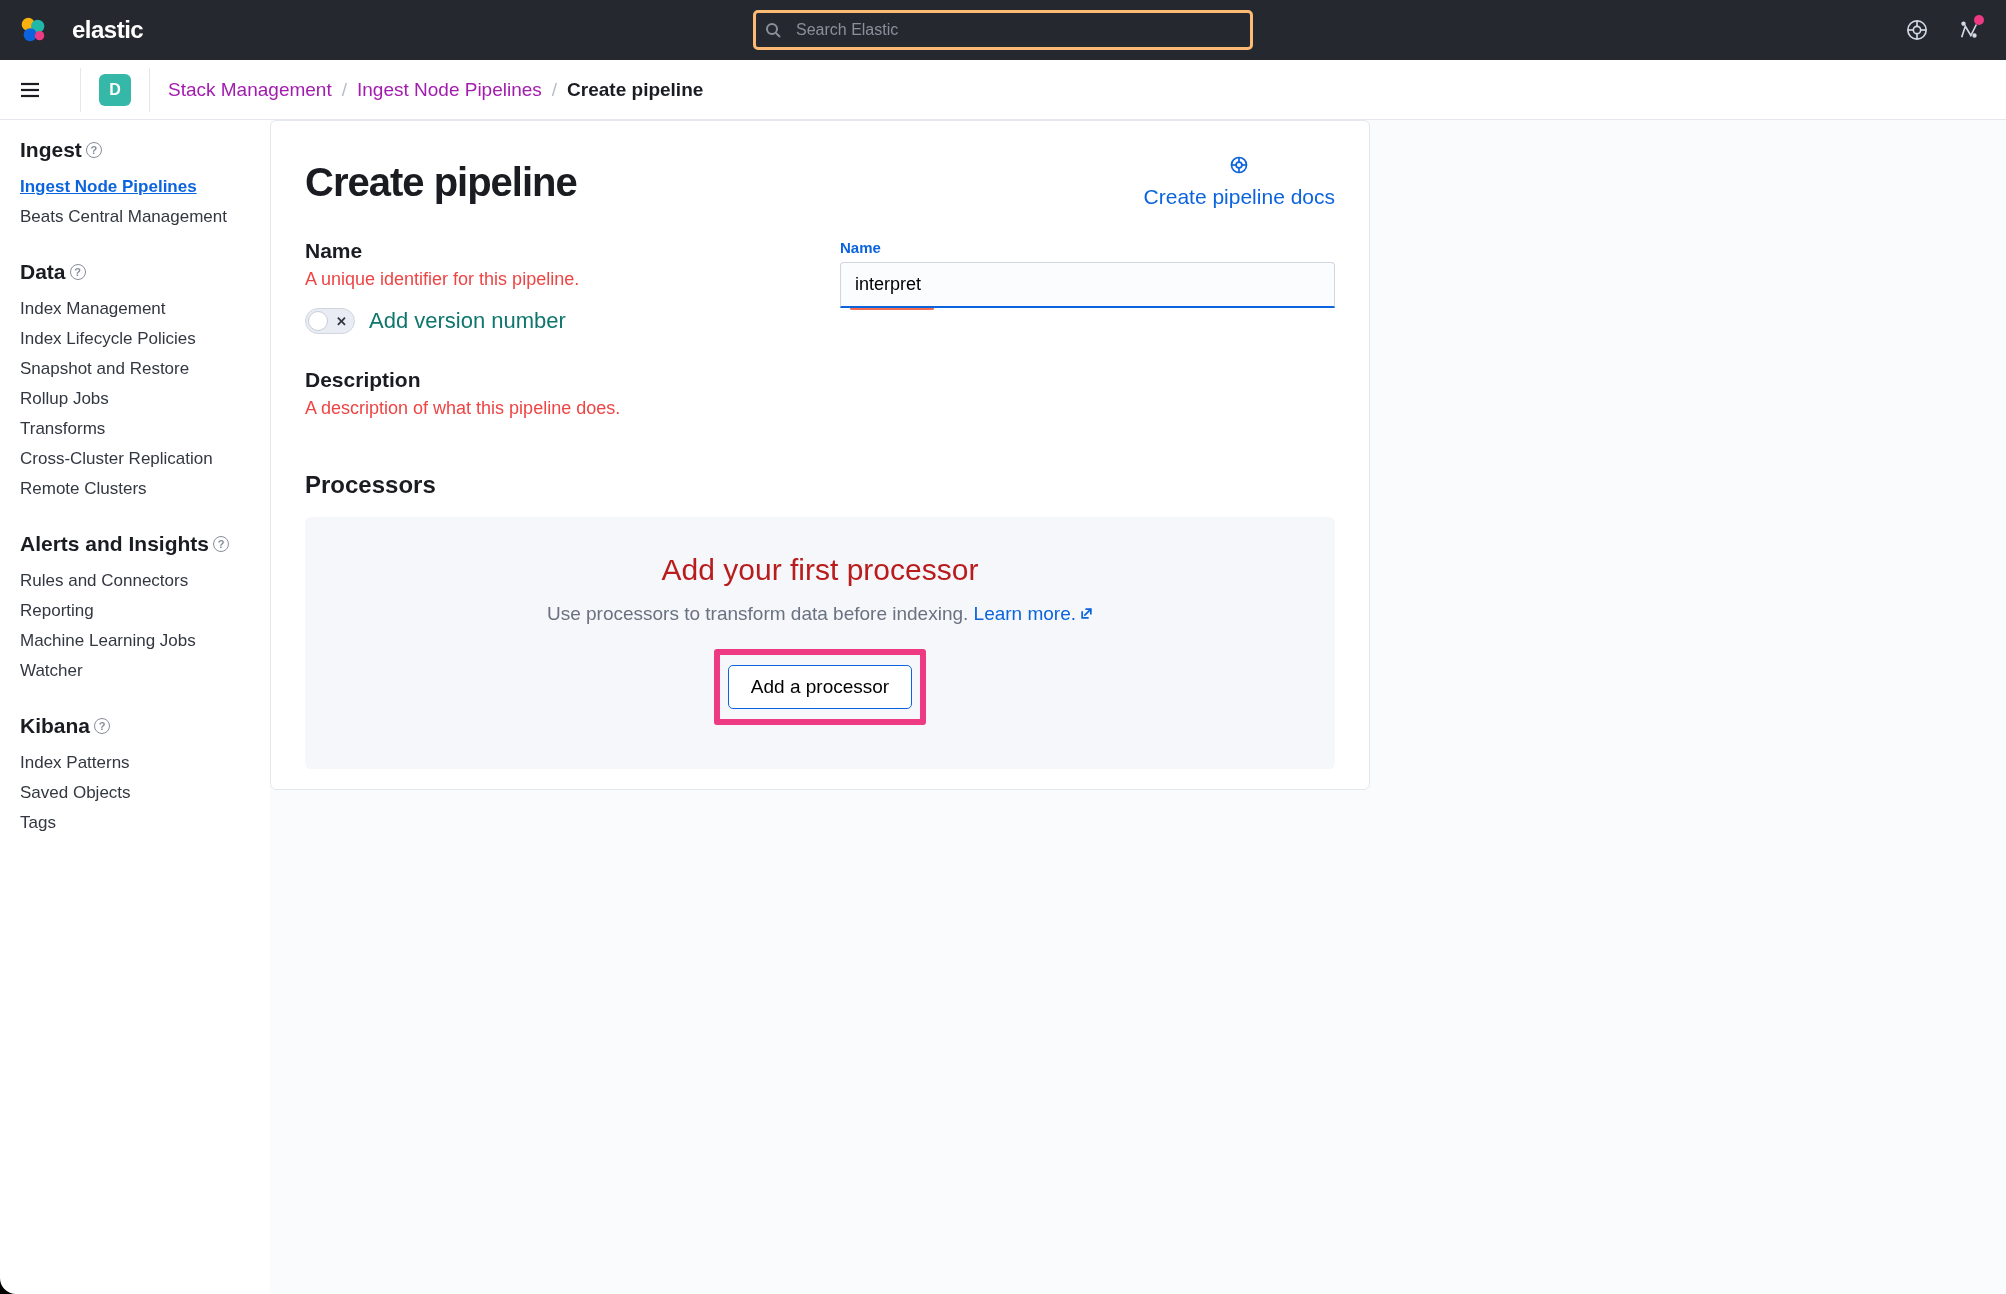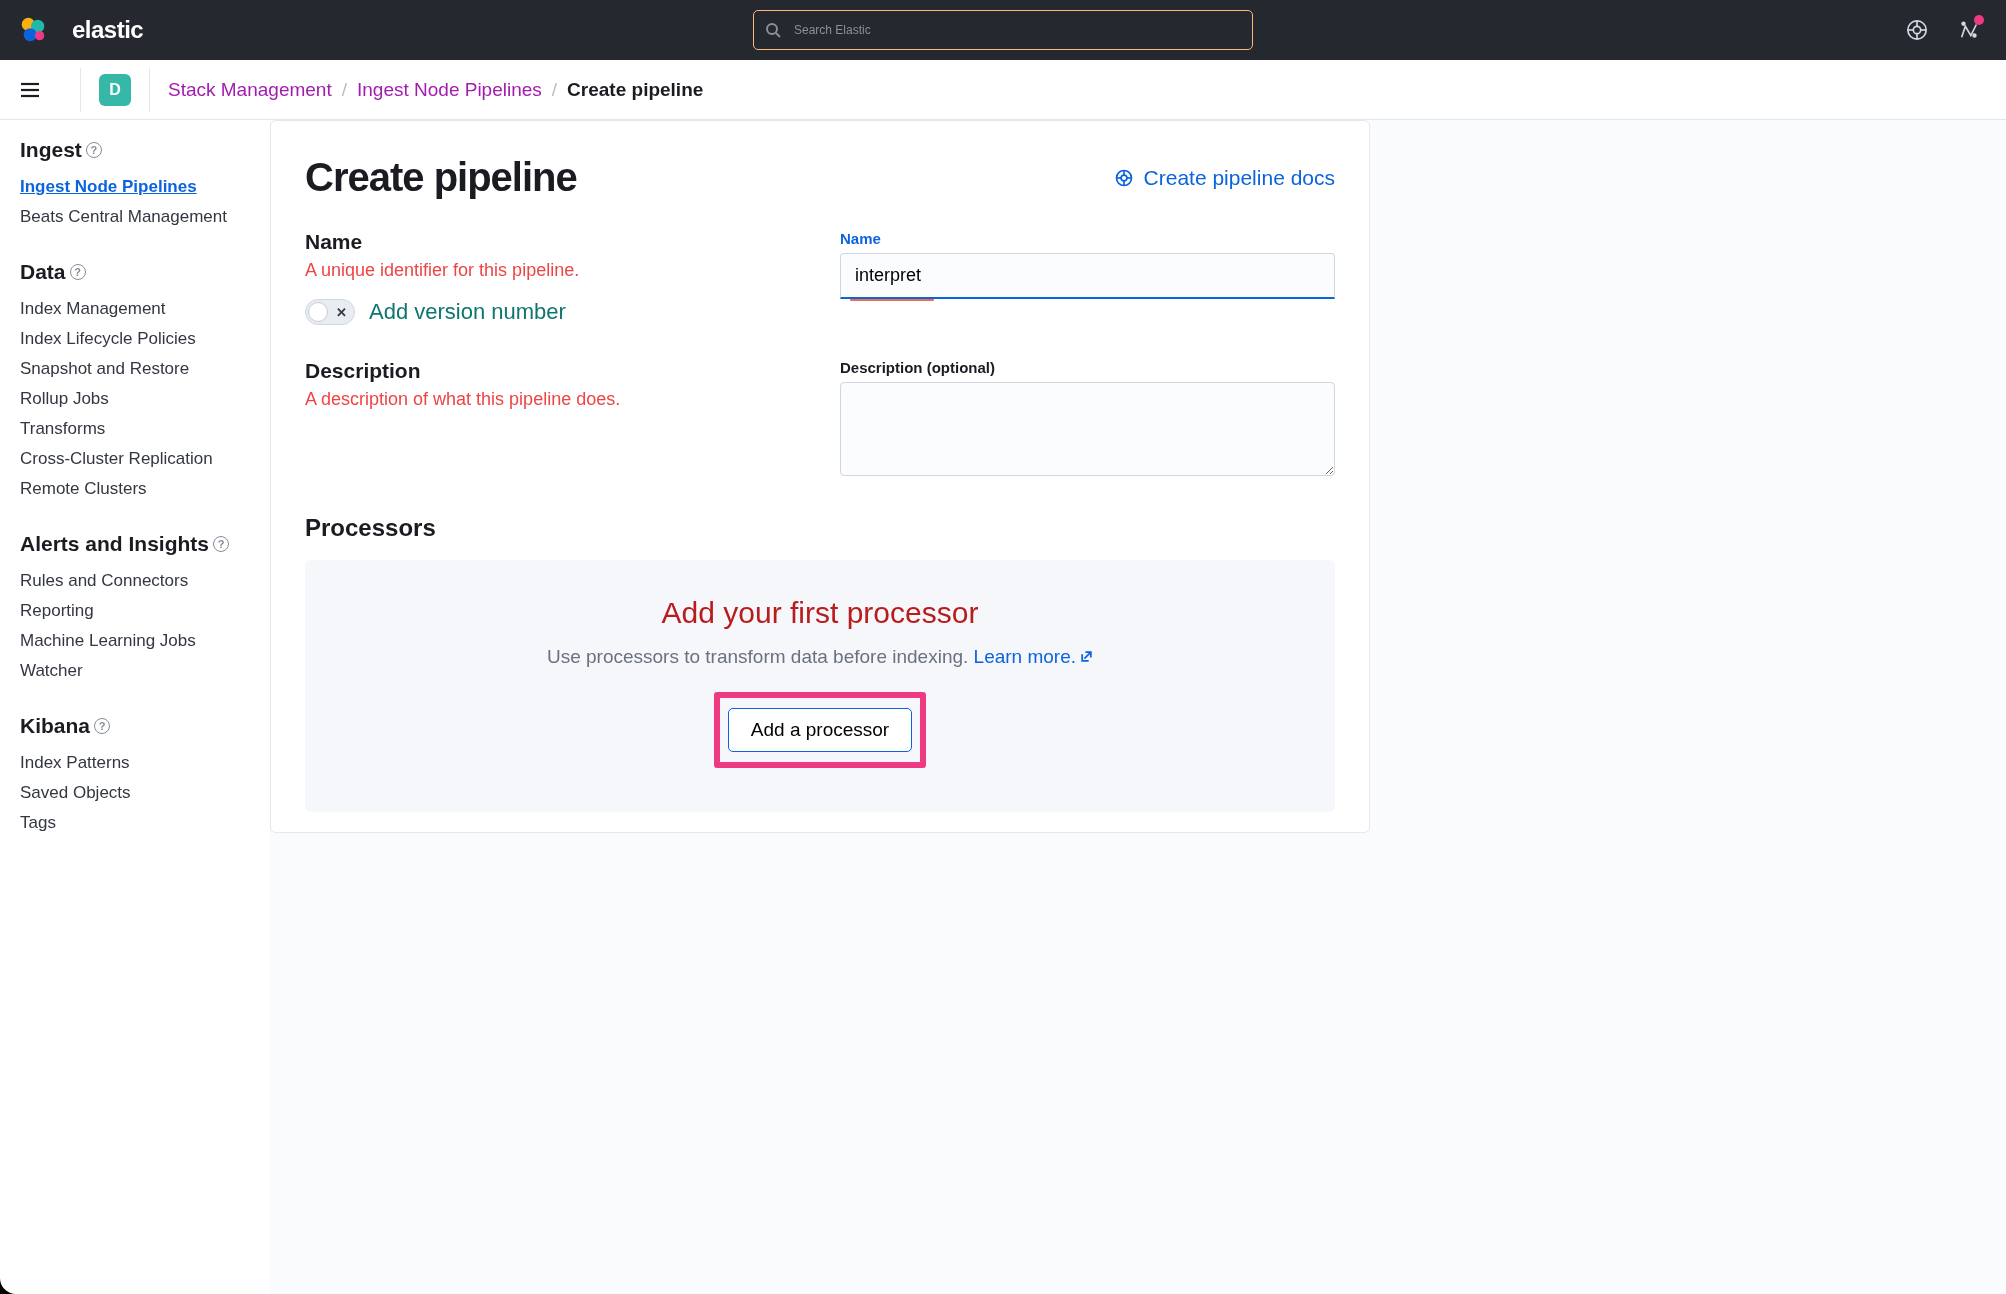--- a/index.html
+++ b/index.html
@@ -22,24 +22,24 @@
   .search-wrap {
     position: absolute;
     left: 50%;
     transform: translateX(-50%);
     width: 500px;
   }
   .search-box {
     width: 100%;
     height: 40px;
     background: transparent;
-    border: 1px solid #fdba74;
+    border: 3px solid #fdba74;
     border-radius: 5px;
     color: #98a2b3;
-    font-size: 12px;
+    font-size: 16px;
     padding: 0 14px 0 40px;
     outline: none;
   }
   .search-box::placeholder { color: #8a8f99; }
   .search-icon {
     position: absolute;
     left: 12px;
     top: 50%;
     transform: translateY(-50%);
     width: 16px; height: 16px;
@@ -113,21 +113,21 @@
     border: 1px solid #e4e8ee;
     border-radius: 6px;
     padding: 34px 34px 20px 34px;
     max-width: 1100px;
   }
   .panel-head {
     display: flex; align-items: center; justify-content: space-between;
     margin-bottom: 30px;
   }
   .page-title { font-size: 40px; font-weight: 700; letter-spacing: -1px; }
-  .docs-link { display: flex; align-items: center; gap: 10px; color: #0b64dd; font-size: 21px; cursor: pointer; }
+  .docs-link { display: flex; align-items: center; gap: 10px; color: #0b64dd; font-size: 21px; cursor: pointer; flex-direction: column; }
   .docs-icon { width: 20px; height: 20px; }
 
   .form-row {
     display: grid;
     grid-template-columns: 1fr 1fr;
     gap: 40px;
     margin-bottom: 34px;
   }
   .form-left h3 { font-size: 21px; font-weight: 700; margin-bottom: 6px; }
   .form-left p { color: #ef4444; font-size: 18px; margin-bottom: 18px; }
@@ -366,24 +366,20 @@
           <input class="text-input" value="interpret" style="">
           <div class="input-underline-mark"></div>
         </div>
       </div>
 
       <div class="form-row">
         <div class="form-left">
           <h3>Description</h3>
           <p>A description of what this pipeline does.</p>
         </div>
-        <div class="form-right">
-          <label class="field-label muted">Description (optional)</label>
-          <textarea class="textarea" style=""></textarea>
-        </div>
       </div>
 
       <h2 class="processors-title">Processors</h2>
 
       <div class="empty-panel">
         <div class="empty-title">Add your first processor</div>
         <div class="empty-sub">
           <span>Use processors to transform data before indexing. </span><a><span>Learn more.</span><span class="ext-icon"><svg viewBox="0 0 12 12" width="13" height="13" fill="none" stroke="currentColor" stroke-width="1.6">
                   <path d="M5 2 H10 V7"></path>
                   <path d="M10 2 L4 8"></path>

